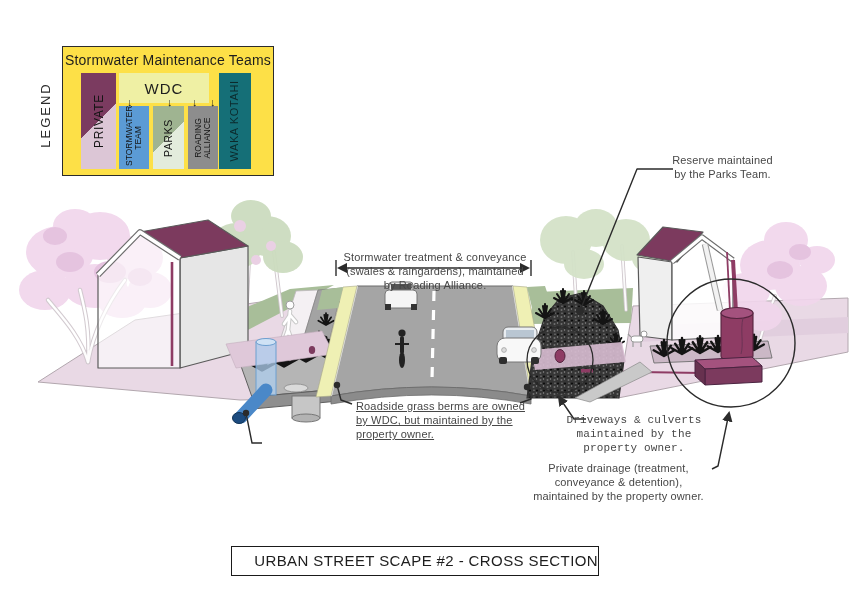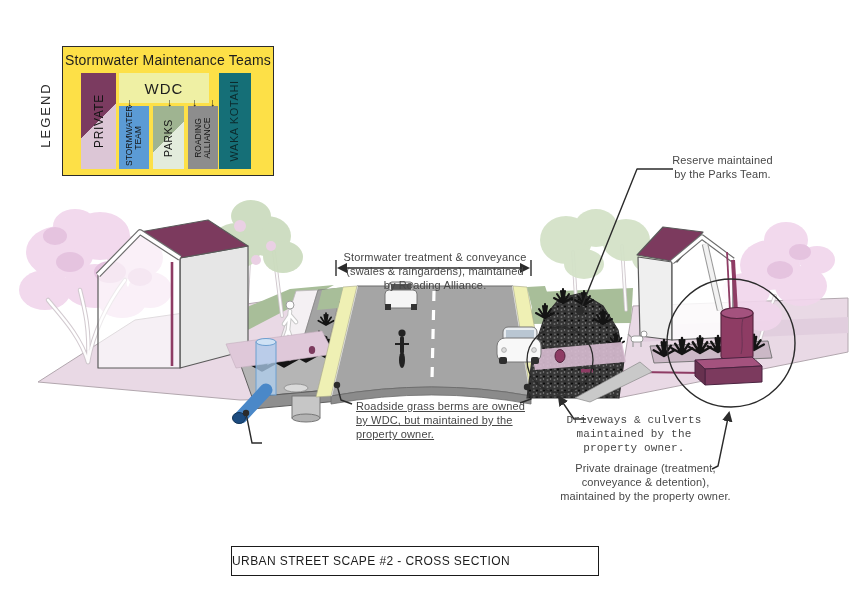--- a/index.html
+++ b/index.html
@@ -32,22 +32,22 @@
   #col-roading .vlab{font-size:8.5px;width:50px;}
   #col-waka{left:156px;top:26px;width:32px;height:96px;background:#156f77;}
   #col-waka .vlab{font-size:11px;letter-spacing:.6px;width:max-content;color:#0c2a2c;}
   .wdc-arrow{position:absolute;top:50px;font-size:11px;color:#1d1d1d;line-height:1;}
   
   .ann{position:absolute;white-space:pre-line;font-size:11px;line-height:14px;
        letter-spacing:.15px;color:#474747;}
   .center{text-align:center;}
   
   #footer-title{position:absolute;left:231px;top:546px;width:366px;height:28px;
-                border:1.6px solid #1a1a1a;text-align:left;line-height:28px;
-                font-size:12px;letter-spacing:.4px;color:#1d1d1d;white-space:nowrap;}
+                border:1.6px solid #1a1a1a;text-align:right;line-height:28px;
+                font-size:15px;letter-spacing:.4px;color:#1d1d1d;white-space:nowrap;}
 </style>
 </head>
 <body>
 
 <div id="canvas">
 
   <svg width="852" height="603" viewBox="0 0 852 603">
     <defs>
       <marker id="ah" viewBox="0 0 10 10" refX="8" refY="5" markerWidth="7.5" markerHeight="7.5" orient="auto-start-reverse">
         <path d="M0,0 L10,5 L0,10 z" fill="#2b2b2b"></path>
@@ -363,18 +363,18 @@
 by the Parks Team.</div>
   <div class="ann center" style="left:320px;top:219px;width:230px;margin-top:31px;">Stormwater treatment &amp; conveyance
 (swales &amp; raingardens), maintained
 by Roading Alliance.</div>
   <div class="ann" style="left:356px;top:399px;width:180px;text-decoration:underline;">Roadside grass berms are owned
 by WDC, but maintained by the
 property owner.</div>
   <div class="ann center" style="left:549px;top:413px;width:170px;font-family:Liberation Mono, monospace;">Driveways &amp; culverts
 maintained by the
 property owner.</div>
-  <div class="ann center" style="left:533px;top:461px;width:225px;">Private drainage (treatment,
+  <div class="ann center" style="left:506px;top:461px;width:225px;">Private drainage (treatment,
 conveyance &amp; detention),
 maintained by the property owner.</div>
 
   <div id="footer-title">URBAN STREET SCAPE #2 - CROSS SECTION</div>
 </div>
 
 </body></html>

